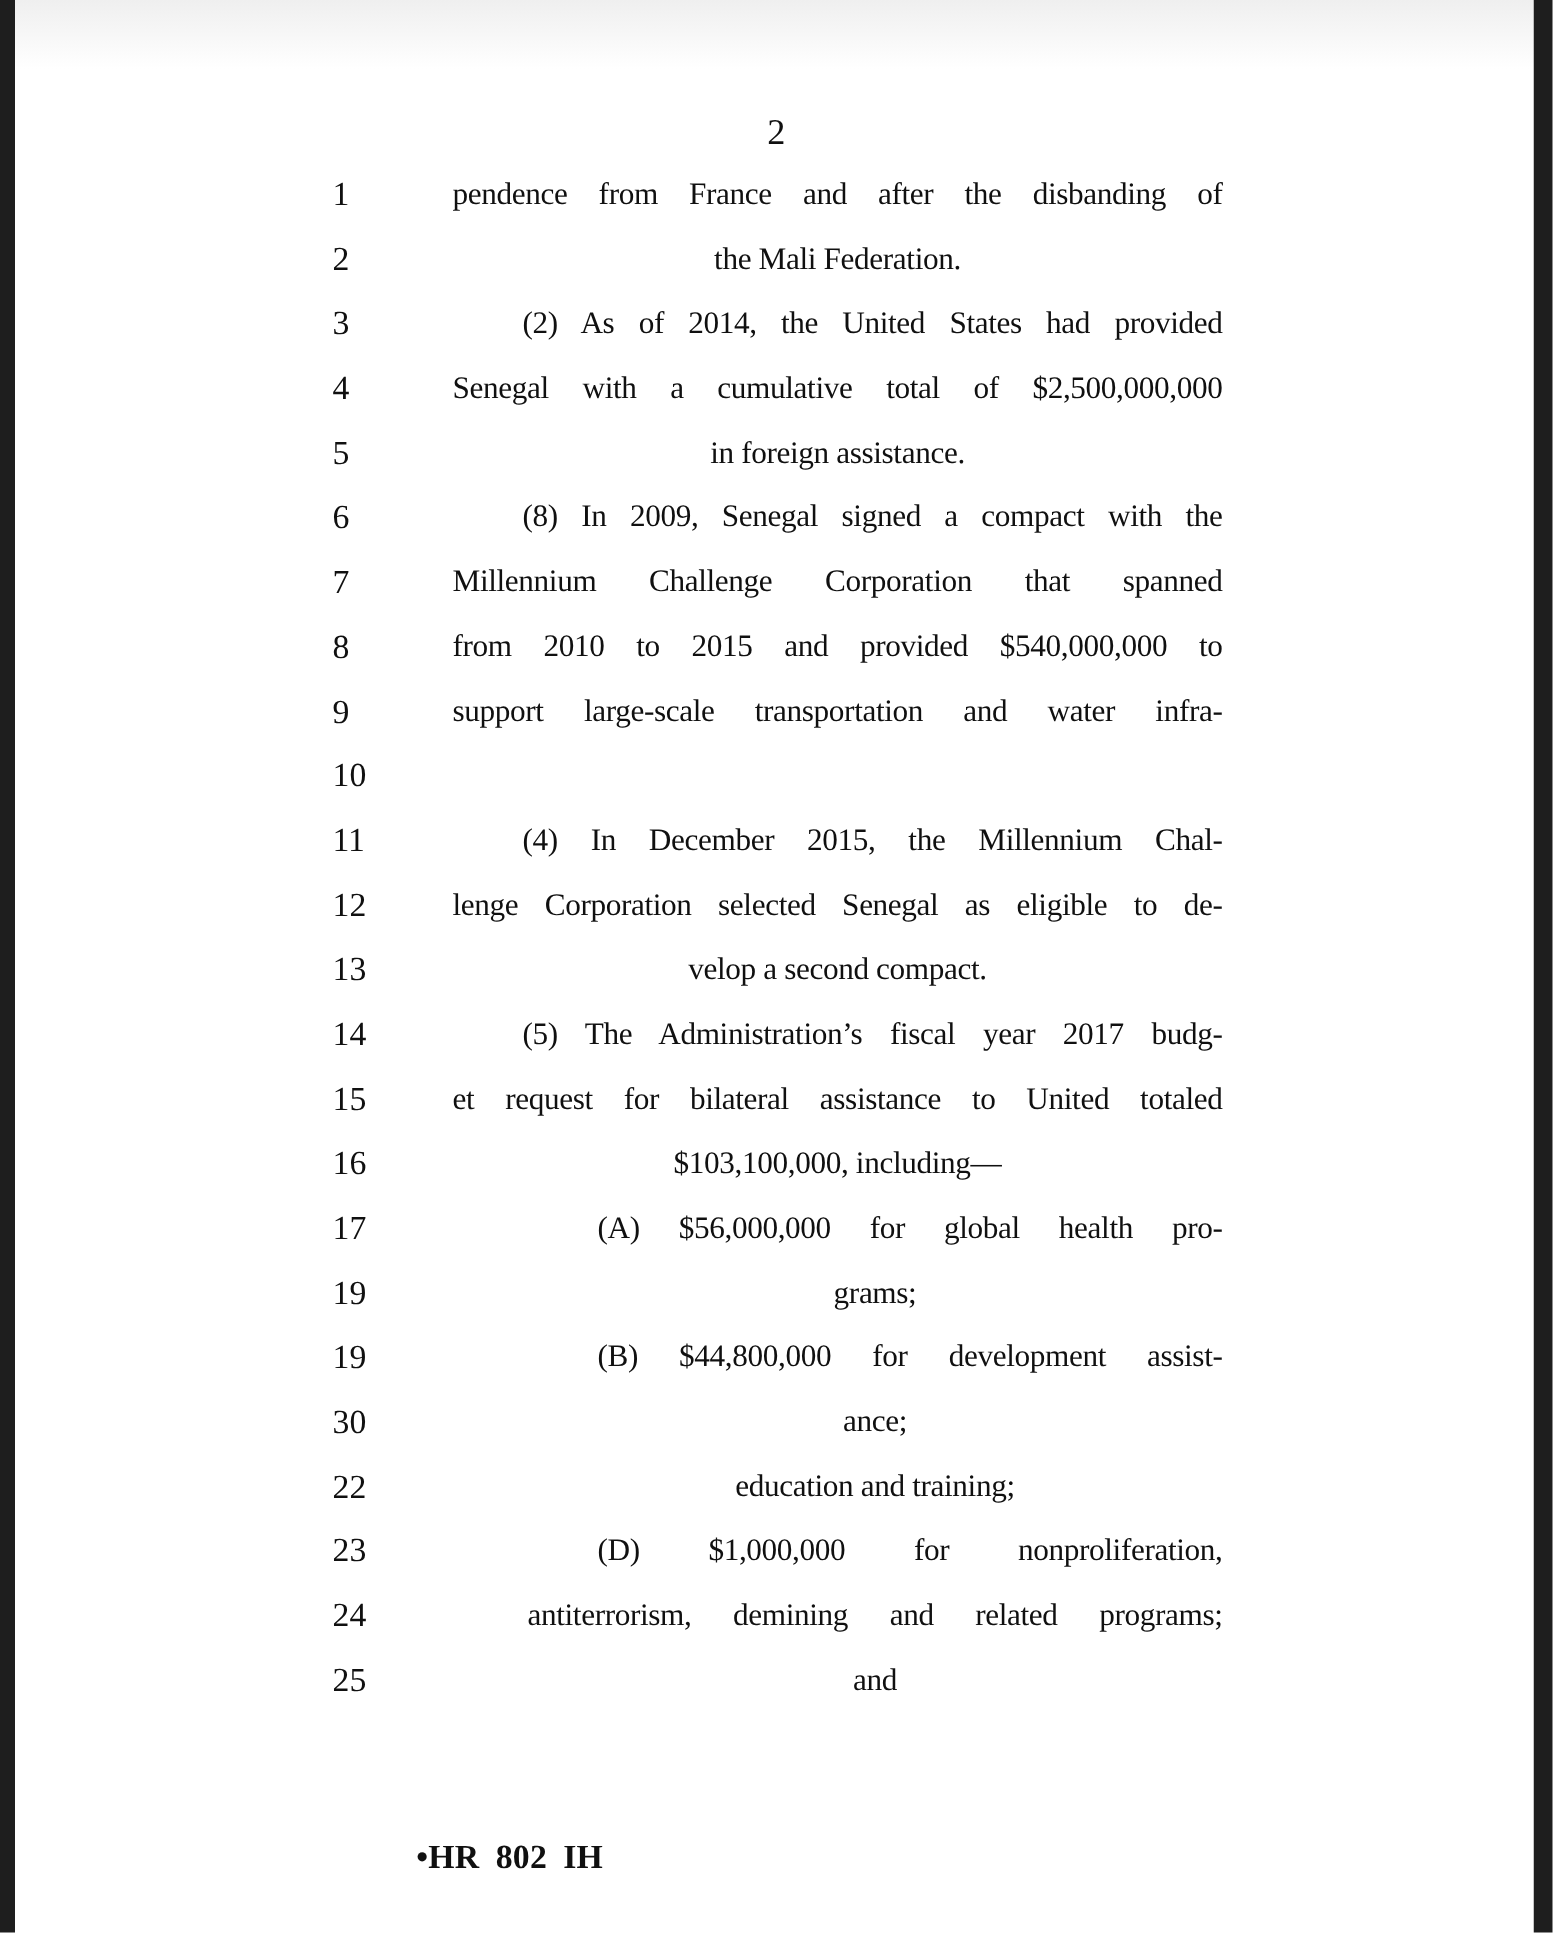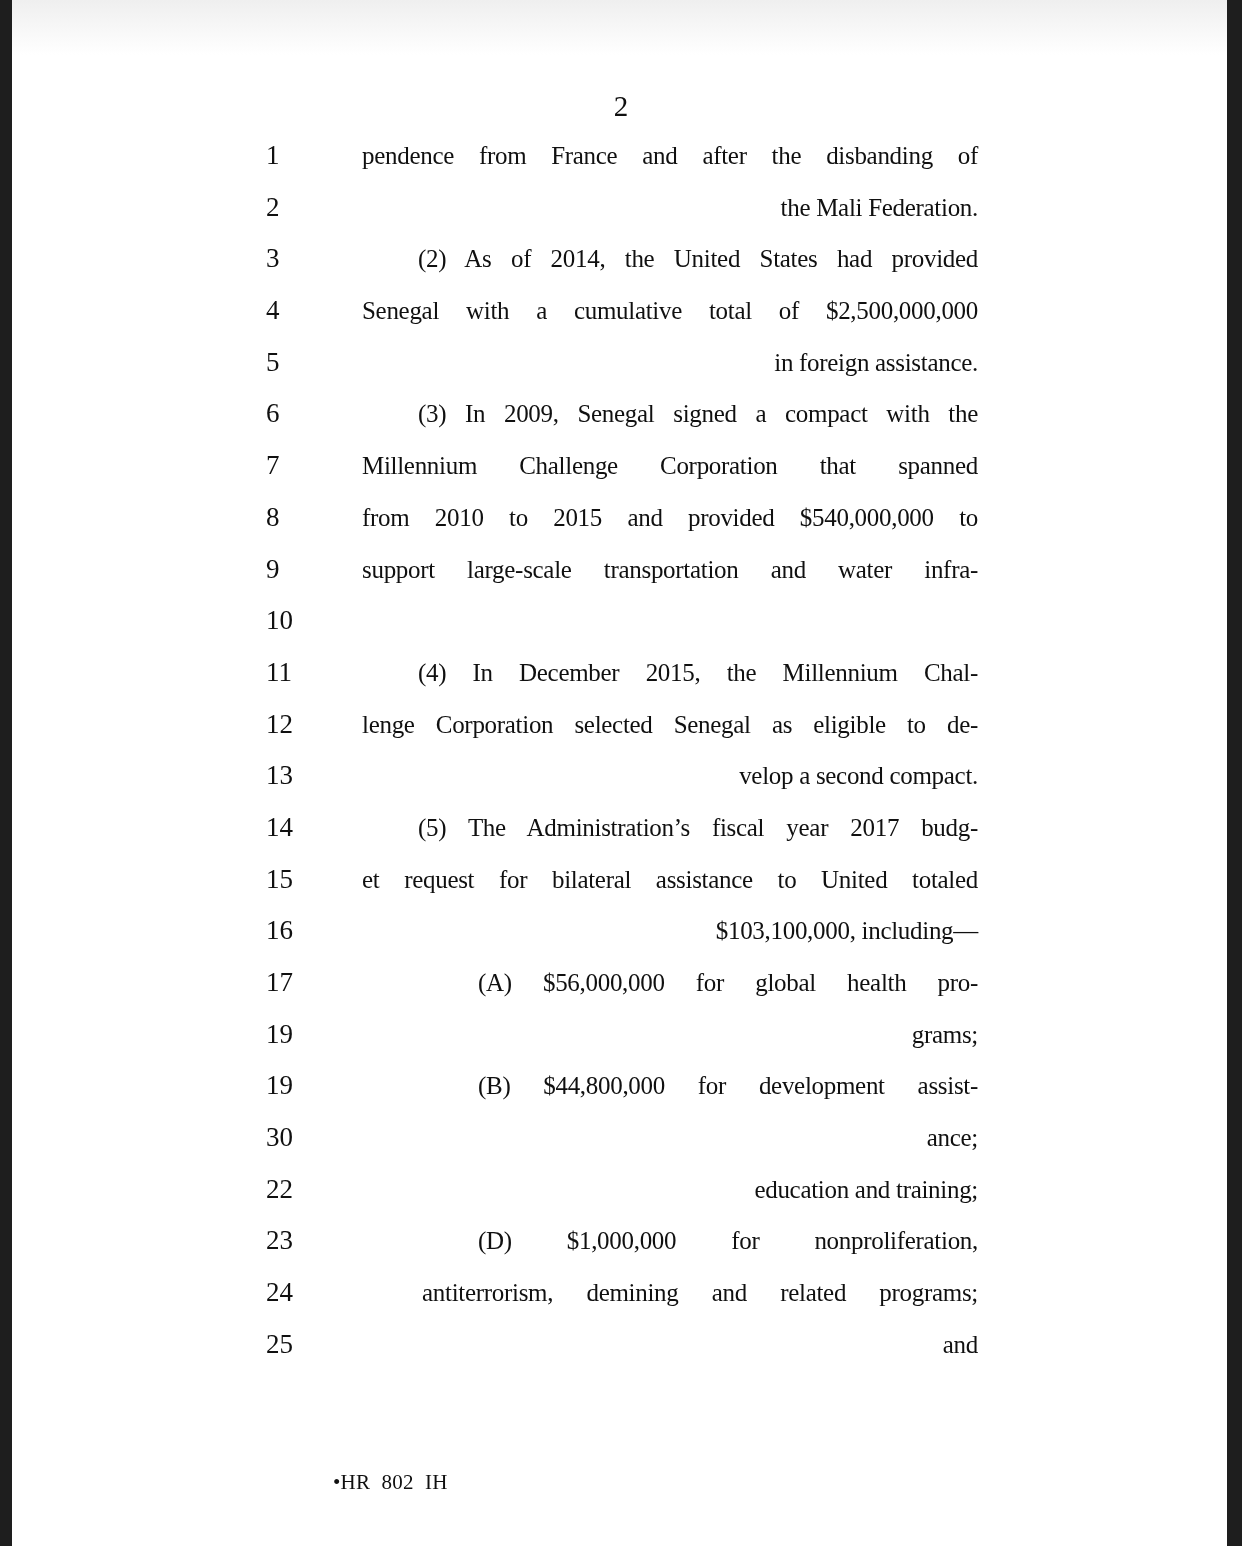--- a/index.html
+++ b/index.html
@@ -71,28 +71,28 @@
     font-size: 25px;
     line-height: 51.7px;
     letter-spacing: -0.3px;
     white-space: normal;
   }
   .ind-body      { left: 362px; }
   .ind-para      { left: 418px; }
   .ind-sub       { left: 422px; }
   .ind-sub-first { left: 478px; }
   .just  { text-align: justify; text-align-last: justify; }
-  .flush { text-align: right; font-family: Liberation Serif, serif; }
+  .flush { text-align: center; font-family: Liberation Serif, serif; }
 
   .footer {
     position: absolute;
     top: 1470px;
     left: 333px;
-    font-size: 21px;
-    font-weight: normal;
+    font-size: 27px;
+    font-weight: bold;
     letter-spacing: 0.2px;
     word-spacing: 6px;
     line-height: 1.15;
   }
 </style>
 </head>
 <body>
 
 <div class="sheet">
   <div class="top-shade"></div>
@@ -122,21 +122,21 @@
     <span class="txt ind-body just">Senegal with a cumulative total of $2,500,000,000</span>
   </div>
 
   <div class="row">
     <span class="num">5</span>
     <span class="txt ind-body flush">in foreign assistance.</span>
   </div>
 
   <div class="row">
     <span class="num">6</span>
-    <span class="txt ind-para just">(3) In 2009, Senegal signed a compact with the</span>
+    <span class="txt ind-para just">(8) In 2009, Senegal signed a compact with the</span>
   </div>
 
   <div class="row">
     <span class="num">7</span>
     <span class="txt ind-body just">Millennium Challenge Corporation that spanned</span>
   </div>
 
   <div class="row">
     <span class="num">8</span>
     <span class="txt ind-body just">from 2010 to 2015 and provided $540,000,000 to</span>

